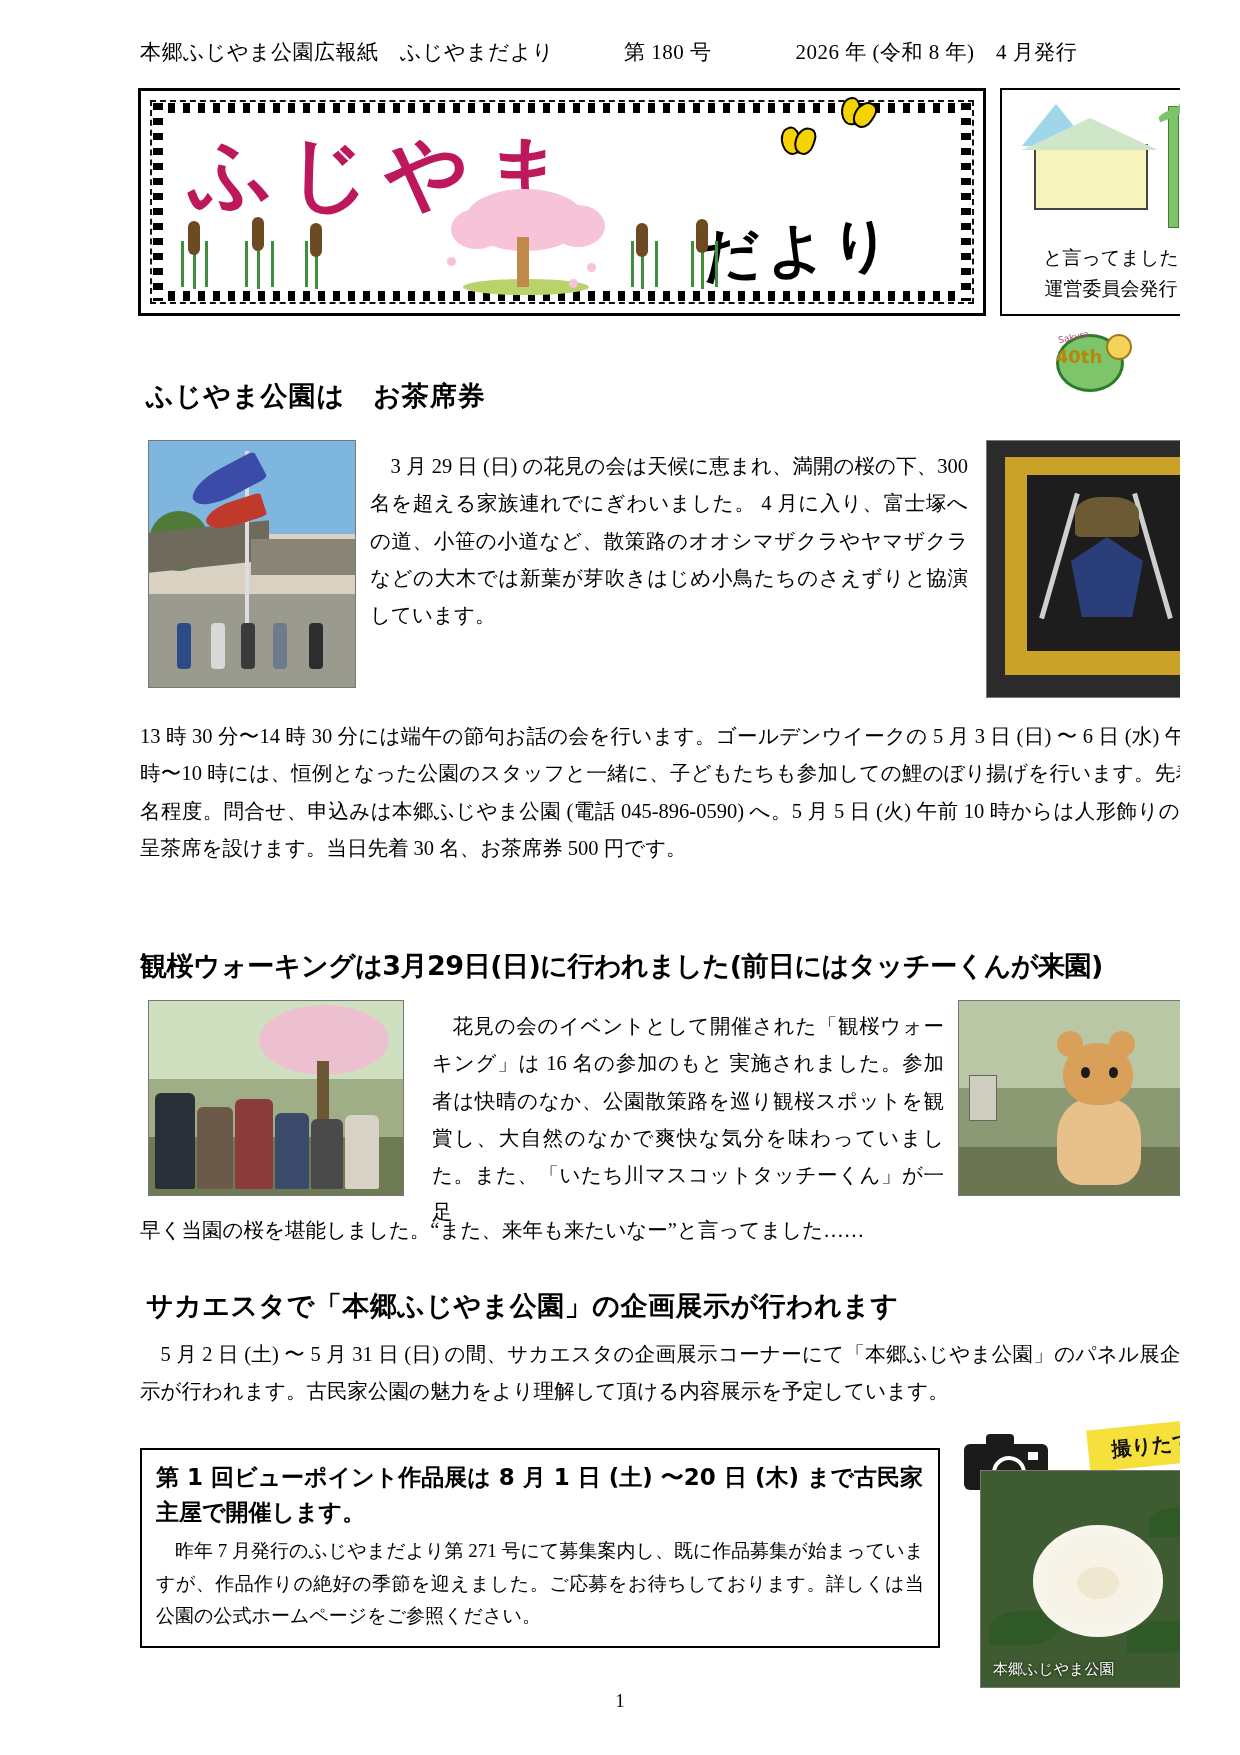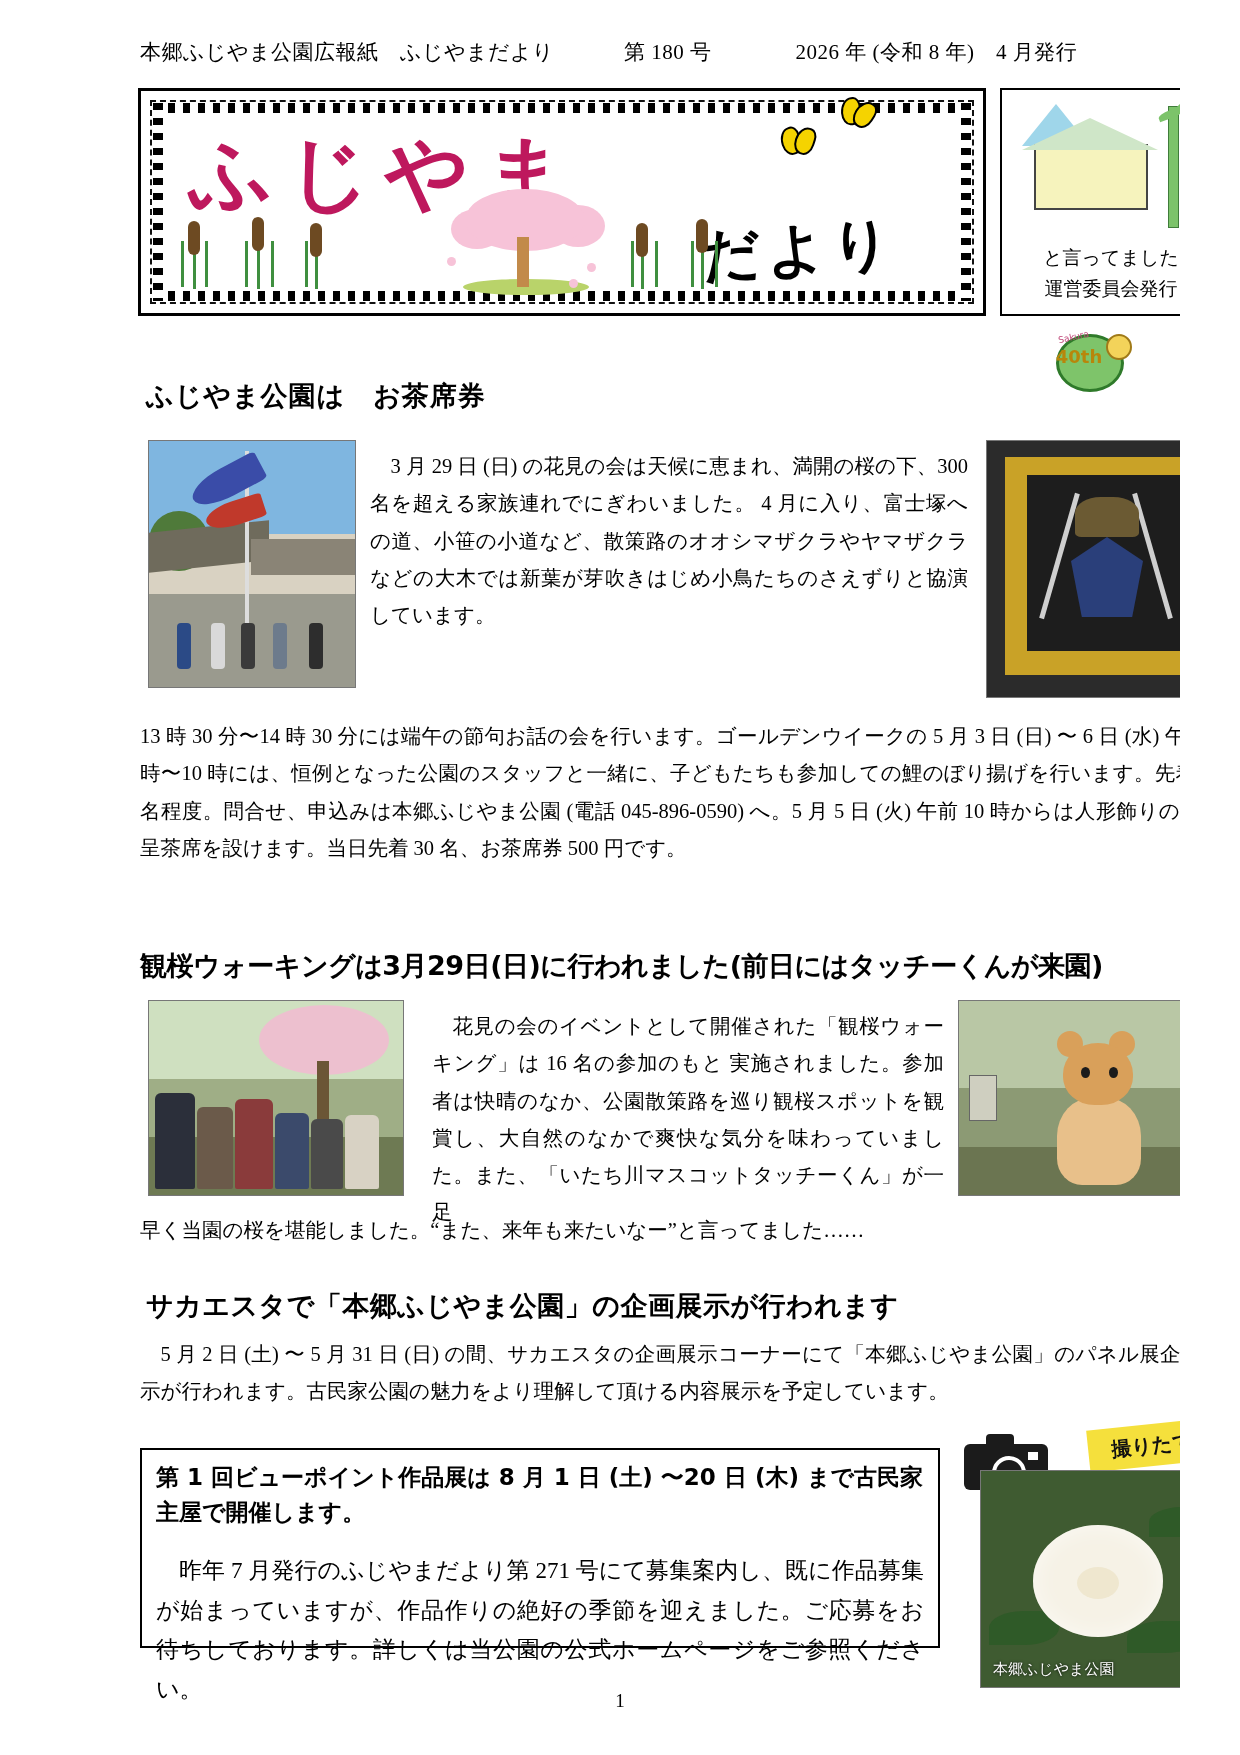--- a/index.html
+++ b/index.html
@@ -370,22 +370,22 @@
     box-sizing: border-box;
     padding: 10px 14px 0 14px;
   }
   .notice-title {
     font-family: "DejaVu Sans", sans-serif;
     font-weight: bold;
     font-size: 23px;
     line-height: 1.5;
   }
   .notice-body {
-    margin-top: 22px;
-    font-size: 23px;
+    margin-top: 6px;
+    font-size: 19px;
     line-height: 1.72;
     text-align: justify;
     text-indent: 1em;
   }
 
   .page-number {
     position: absolute;
     left: 0; right: 0; top: 1690px;
     text-align: center;
     font-size: 19px;

